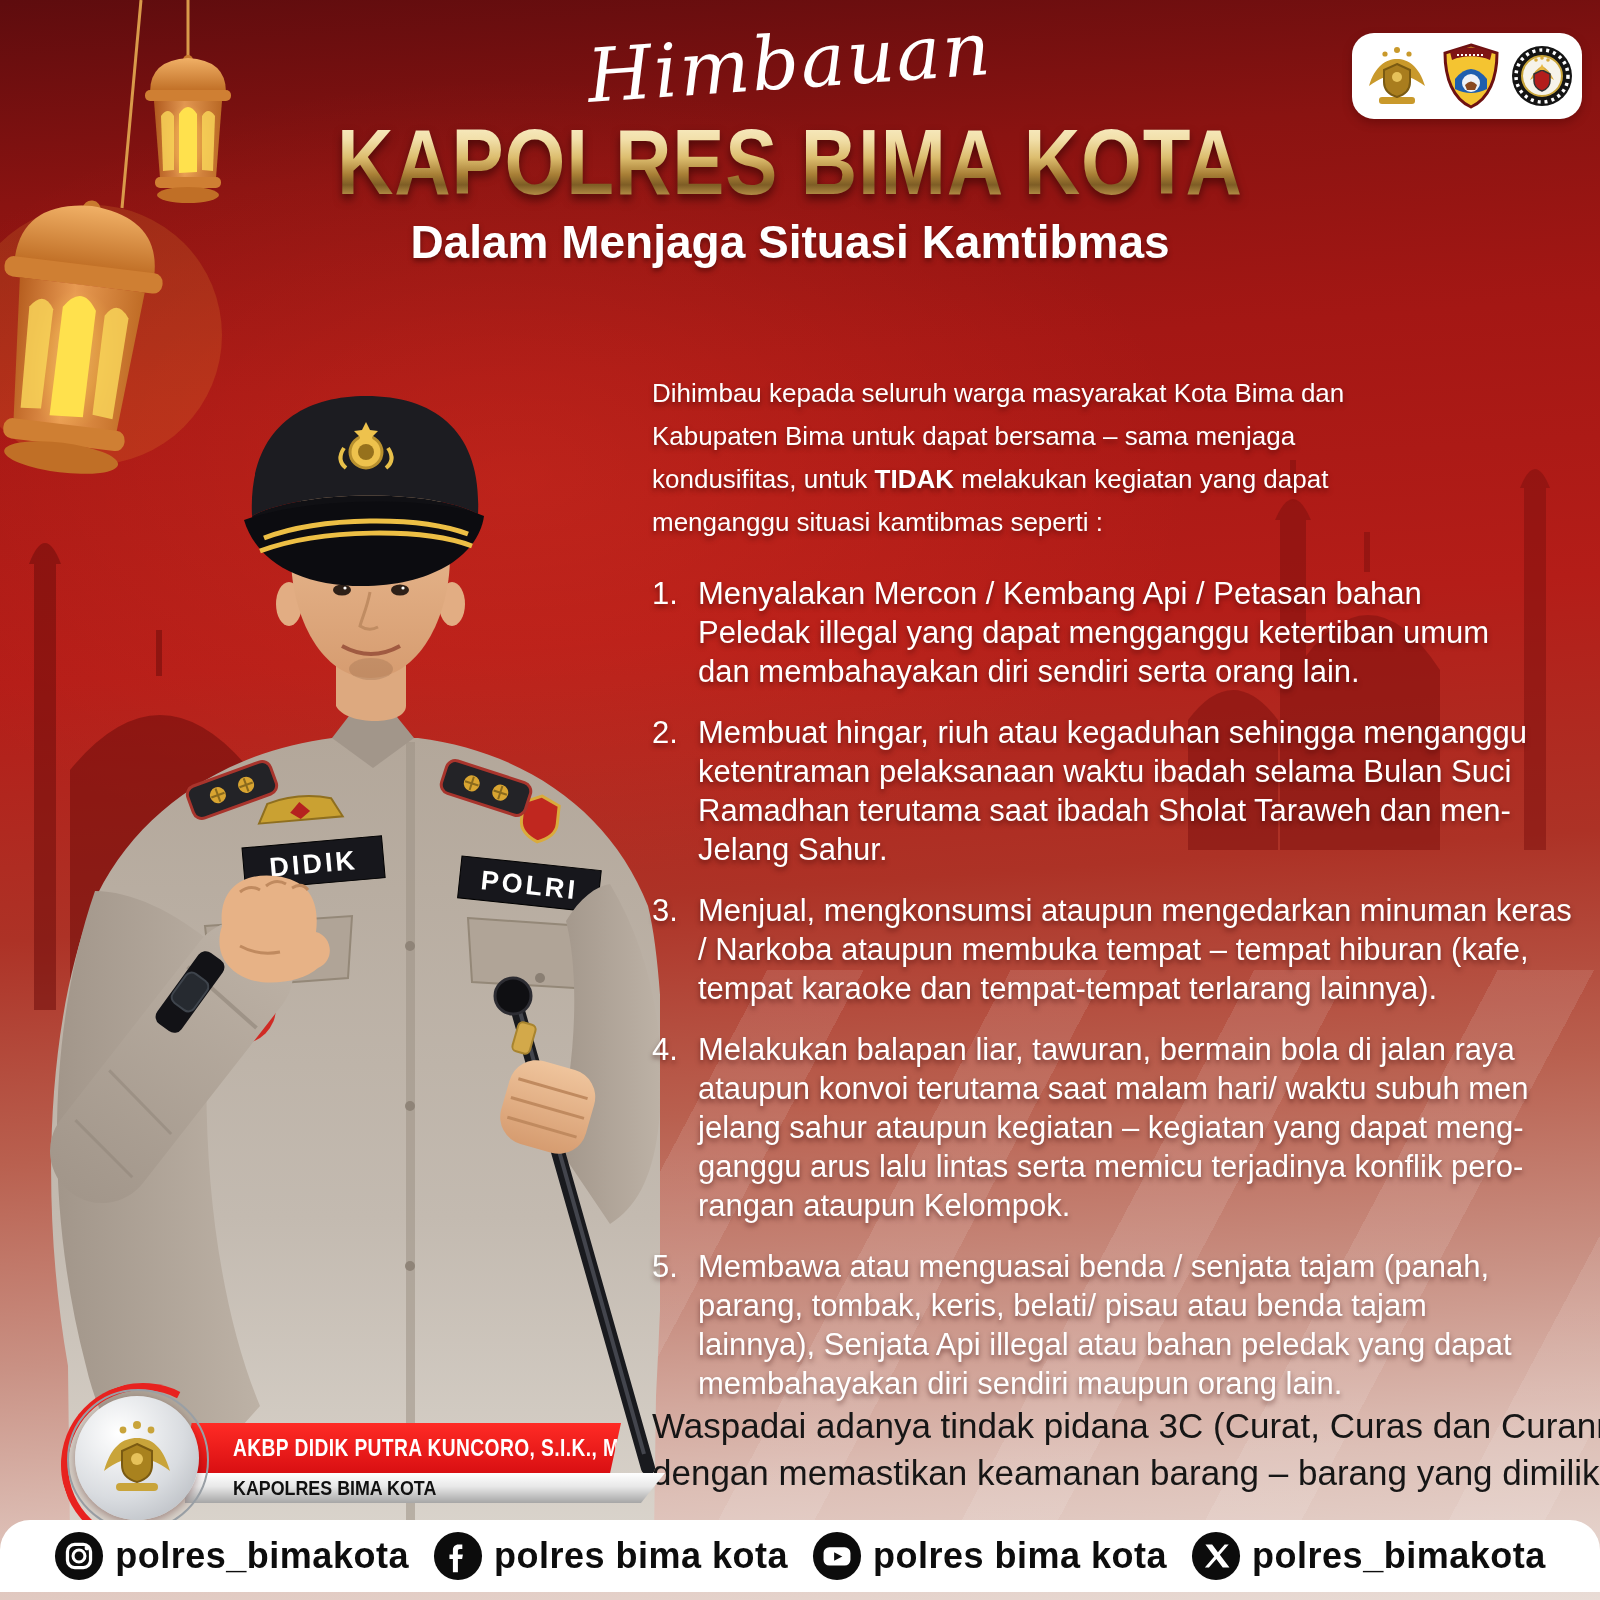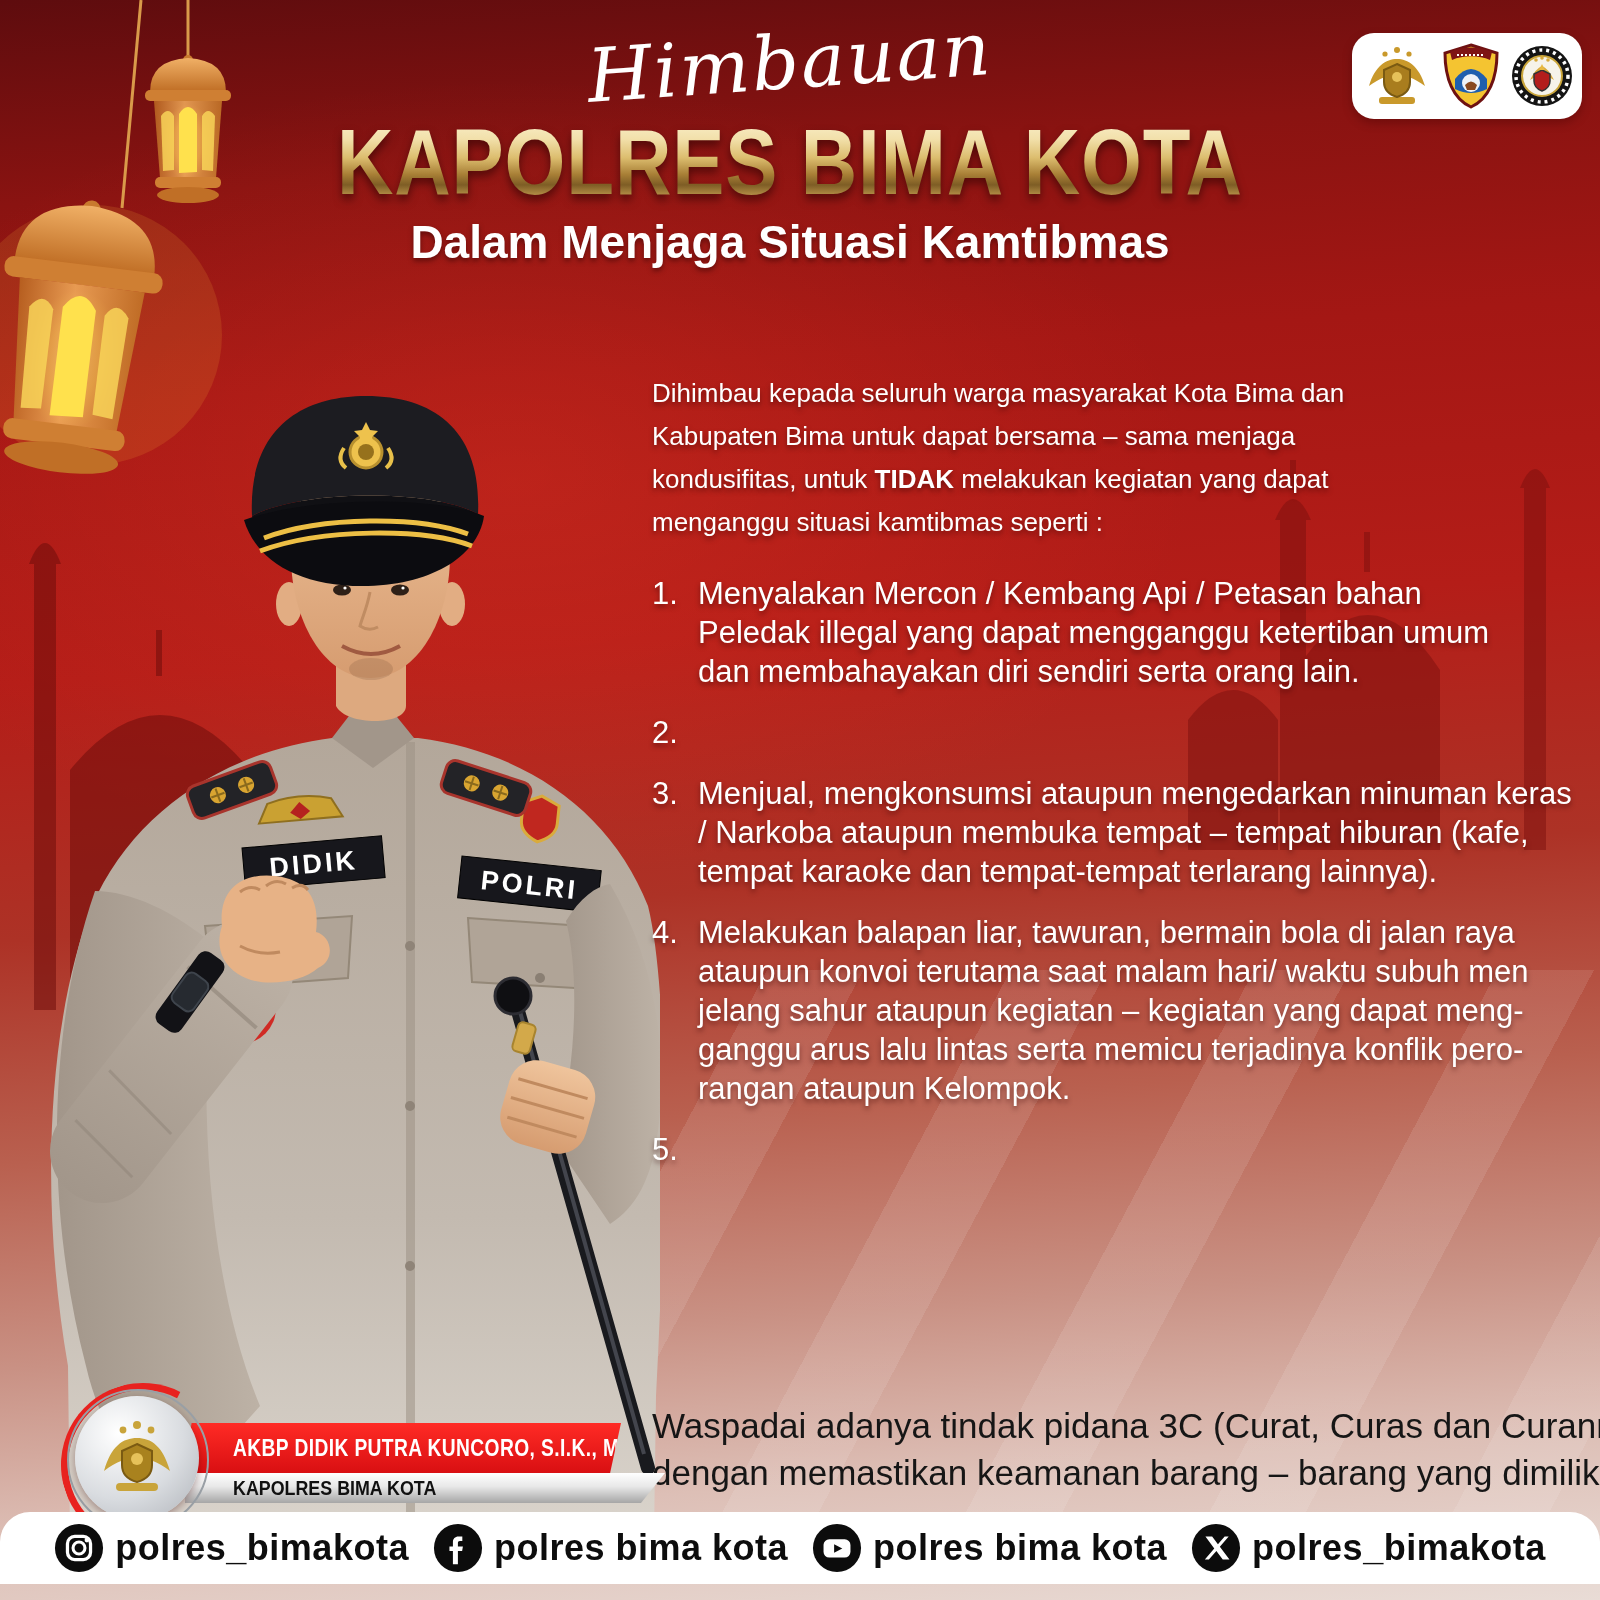--- a/index.html
+++ b/index.html
@@ -58,21 +58,21 @@
     clip-path:polygon(0 0, 100% 0, 95% 100%, 0 100%);display:flex;align-items:center;}
   .np-silver span{display:inline-block;transform:scaleX(.85);transform-origin:left center;
     margin-left:48px;font-size:21px;font-weight:700;color:#111;white-space:nowrap;}
   .np-circle{position:absolute;left:15px;top:1px;width:124px;height:124px;border-radius:50%;
     background:radial-gradient(circle at 35% 30%, #ffffff, #d9dce0 55%, #aeb2b8 100%);
     display:flex;align-items:center;justify-content:center;box-shadow:0 3px 8px rgba(60,0,0,.35);}
   .np-ring{position:absolute;left:7px;top:-6px;width:138px;height:138px;border:2px solid #9aa0a6;border-radius:50%;}
   .np-arc{position:absolute;left:1px;top:-12px;width:150px;height:150px;border-radius:50%;
     border:7px solid transparent;border-top-color:#e8221f;border-left-color:#e8221f;transform:rotate(-18deg);}
   
-  .footer{position:absolute;left:0;right:0;bottom:16px;height:72px;background:#fff;z-index:9;
+  .footer{position:absolute;left:0;right:0;bottom:8px;height:72px;background:#fff;z-index:9;
     border-radius:30px 30px 0 0;display:flex;align-items:center;justify-content:center;gap:24px;}
   .social{display:flex;align-items:center;gap:11px;font-size:36px;font-weight:600;color:#0d0d0d;letter-spacing:.5px;}
 </style>
 </head>
 <body>
 
 <div class="poster">
 
   <div class="stripes"></div>
 
@@ -355,37 +355,45 @@
 menganggu situasi kamtibmas seperti :</span></p>
     <div class="list">
       <div class="item">
           <span class="num">1.</span>
           <span class="item-text">Menyalakan Mercon / Kembang Api / Petasan bahan
 Peledak illegal yang dapat mengganggu ketertiban umum
 dan membahayakan diri sendiri serta orang lain.</span>
         </div>
       <div class="item">
           <span class="num">2.</span>
+          <span class="item-text">Membuat hingar, riuh atau kegaduhan sehingga menganggu
+ketentraman pelaksanaan waktu ibadah selama Bulan Suci
+Ramadhan terutama saat ibadah Sholat Taraweh dan men-
+Jelang Sahur.</span>
         </div>
       <div class="item">
           <span class="num">3.</span>
           <span class="item-text">Menjual, mengkonsumsi ataupun mengedarkan minuman keras
 / Narkoba ataupun membuka tempat – tempat hiburan (kafe,
 tempat karaoke dan tempat-tempat terlarang lainnya).</span>
         </div>
       <div class="item">
           <span class="num">4.</span>
           <span class="item-text">Melakukan balapan liar, tawuran, bermain bola di jalan raya
 ataupun konvoi terutama saat malam hari/ waktu subuh men
 jelang sahur ataupun kegiatan – kegiatan yang dapat meng-
 ganggu arus lalu lintas serta memicu terjadinya konflik pero-
 rangan ataupun Kelompok.</span>
         </div>
       <div class="item">
           <span class="num">5.</span>
+          <span class="item-text">Membawa atau menguasai benda / senjata tajam (panah,
+parang, tombak, keris, belati/ pisau atau benda tajam
+lainnya), Senjata Api illegal atau bahan peledak yang dapat
+membahayakan diri sendiri maupun orang lain.</span>
         </div>
     </div>
   </div>
 
   <p class="warning">Waspadai adanya tindak pidana 3C (Curat, Curas dan Curanmor)
 dengan memastikan keamanan barang – barang yang dimiliki.</p>
 
   <div class="nameplate">
     <div class="np-red">
         <span>AKBP DIDIK PUTRA KUNCORO, S.I.K., M.Si.</span>

